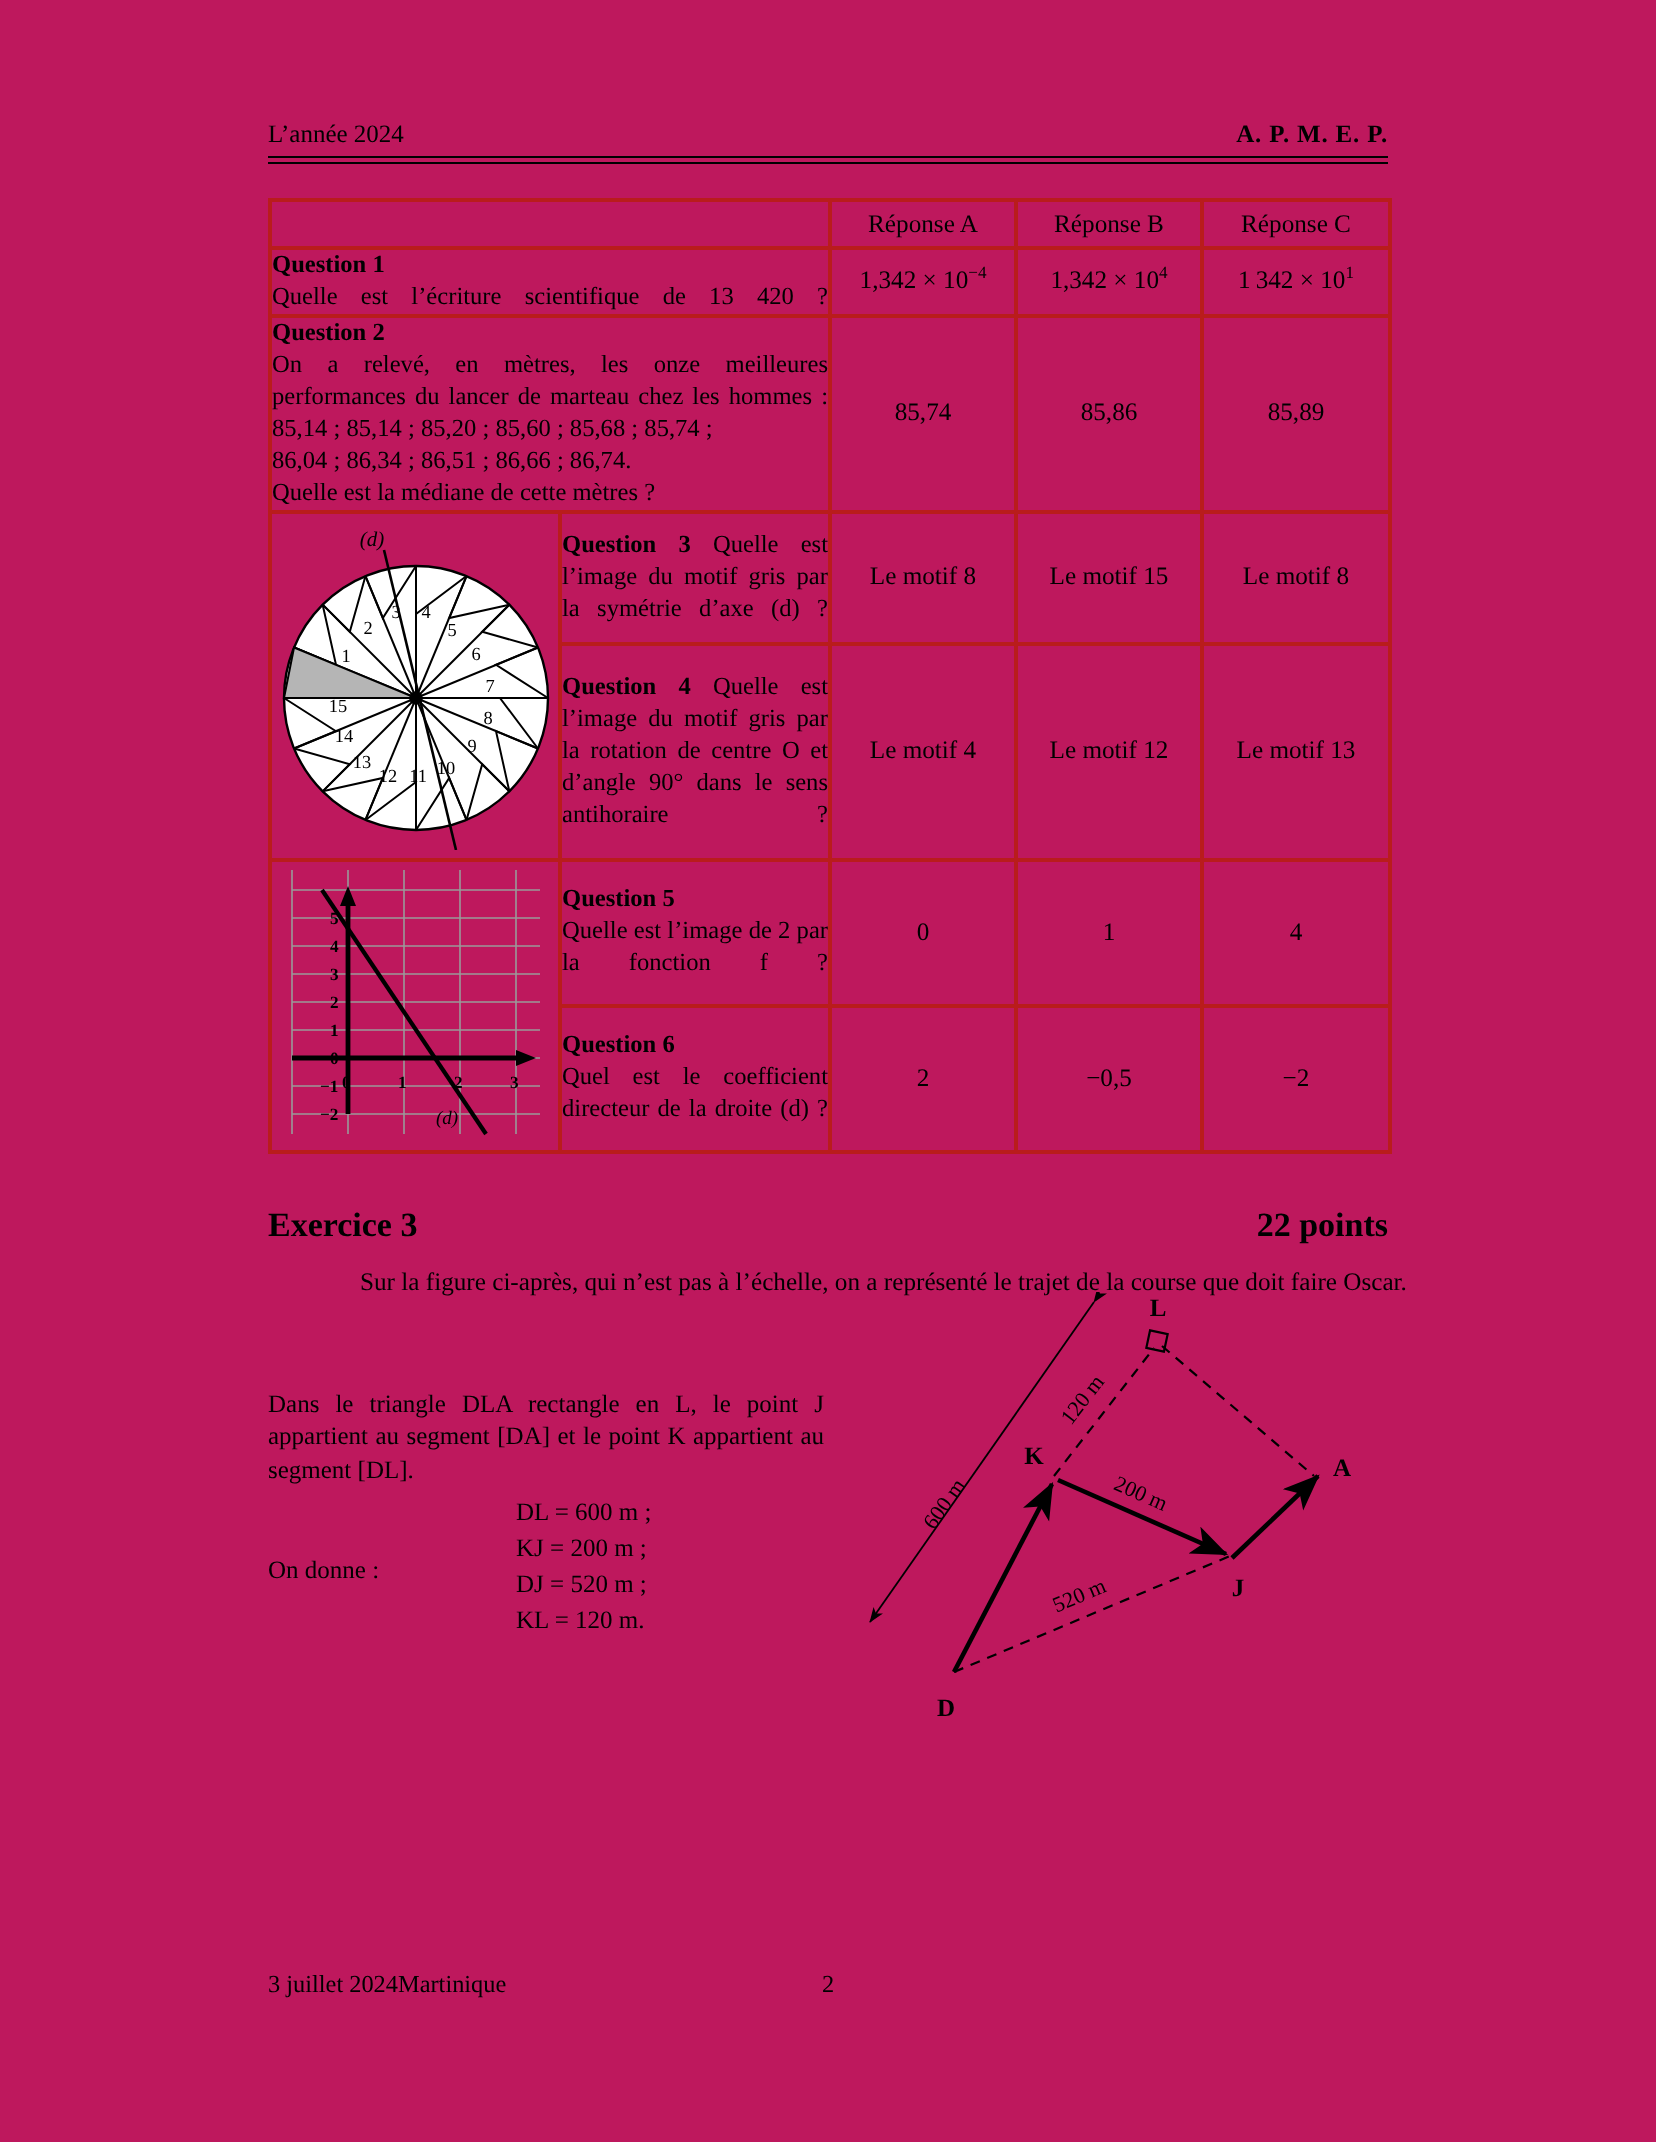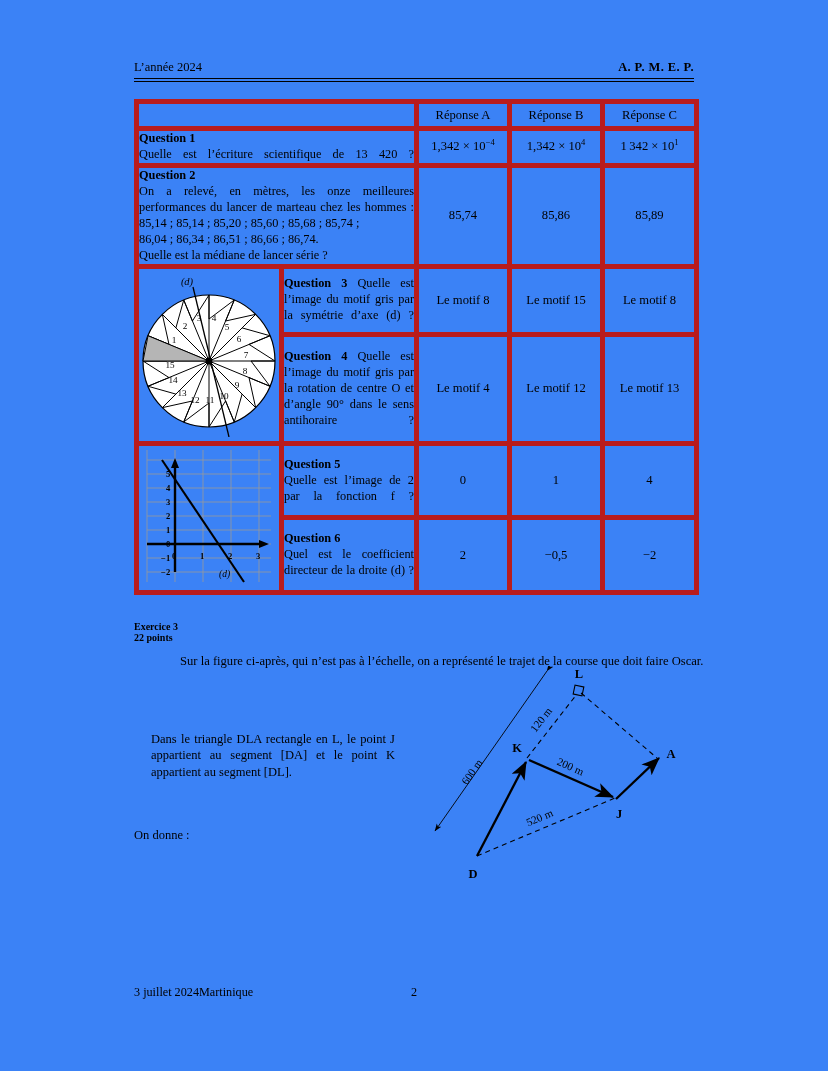--- a/index.html
+++ b/index.html
@@ -8,21 +8,21 @@
     background: #ffffff;
   }
   body {
     font-family: "Liberation Serif", "DejaVu Serif", serif;
     color: #000000;
   }
   #page {
     position: relative;
     width: 828px;
     height: 1071px;
-    background: #3b82f6;
+    background: #be185d;
     overflow: hidden;
   }
   .content {
     position: absolute;
     left: 134px;
     top: 60px;
     width: 560px;
   }
 
   
@@ -43,21 +43,21 @@
 
   
   table.qcm {
     border-collapse: collapse;
     width: 560px;
     margin-top: 17px;
     table-layout: fixed;
     font-size: 12.3px;
   }
   table.qcm td, table.qcm th {
-    border: 5px solid #b91c1c;
+    border: 2px solid #b91c1c;
     padding: 0;
     vertical-align: middle;
   }
   .hdr-cell {
     text-align: center;
     font-weight: normal;
     height: 22px;
     font-size: 12.6px;
   }
   .blank-hdr { border-right: 1px solid #000; }
@@ -81,23 +81,22 @@
     vertical-align: middle;
   }
   sup { font-size: 0.68em; vertical-align: super; line-height: 0; }
 
   
   .ex-head {
     display: flex;
     justify-content: space-between;
     align-items: baseline;
     font-weight: bold;
-    font-size: 10px;
+    font-size: 17px;
     margin-top: 26px;
-    flex-direction: column;
   }
   .ex-intro {
     font-size: 12.6px;
     line-height: 1.33;
     margin-top: 10px;
     text-align: justify;
     width: 560px;
     margin-left: 46px;
   }
 
@@ -107,21 +106,21 @@
     height: 230px;
   }
   .fig-text {
     position: absolute;
     left: 0;
     top: 18px;
     width: 278px;
     font-size: 12.5px;
     line-height: 1.32;
   }
-  .fig-text p.j { text-align: justify; margin: 17px; }
+  .fig-text p.j { text-align: justify; margin: 0; }
   .donne-block {
     position: relative;
     margin-top: 4px;
     height: 86px;
   }
   .donne-label {
     position: absolute;
     left: 0;
     top: 30px;
   }
@@ -194,21 +193,21 @@
             1 342&nbsp;×&nbsp;10<sup>1</sup>
           </td>
         </tr>
 
         <tr>
           <td class="qcell" colspan="2">
             <div class="nojust"><span class="qlabel">Question 2</span></div>
             <div>On a relevé, en mètres, les onze meilleures performances du lancer de marteau chez les hommes :</div>
             <div class="nojust">85,14 ; 85,14 ; 85,20 ; 85,60 ; 85,68 ; 85,74 ;</div>
             <div class="nojust">86,04 ; 86,34 ; 86,51 ; 86,66 ; 86,74.</div>
-            <div class="nojust">Quelle est la médiane de lancer série ?</div>
+            <div class="nojust">Quelle est la médiane de cette mètres ?</div>
           </td>
           <td class="acell">85,74</td>
           <td class="acell">85,86</td>
           <td class="acell">85,89</td>
         </tr>
 
         <tr>
           <td class="figcell" rowspan="2">
             <svg width="140" height="168" viewBox="0 0 140 168">
               <g transform="translate(70,92)">
@@ -371,20 +370,26 @@
       <div>Exercice 3</div>
       <div>22 points</div>
     </div>
     <div class="ex-intro">Sur la figure ci-après, qui n’est pas à l’échelle, on a représenté le trajet de la course que doit faire Oscar.</div>
 
     <div class="fig-row">
       <div class="fig-text">
         <p class="j">Dans le triangle DLA rectangle en L, le point J appartient au segment [DA] et le point K appartient au segment [DL].</p>
         <div class="donne-block">
           <div class="donne-label">On donne :</div>
+          <div class="donne-list">
+            <div>DL = 600 m ;</div>
+            <div>KJ = 200 m ;</div>
+            <div>DJ = 520 m ;</div>
+            <div>KL = 120 m.</div>
+          </div>
         </div>
       </div>
 
       <div class="fig-svg">
         <svg width="275" height="230" viewBox="0 0 275 230">
           <defs>
             <marker id="arrHead" markerWidth="9" markerHeight="9" refX="7.5" refY="3.2" orient="auto" markerUnits="strokeWidth">
               <path d="M0,0 L8,3.2 L0,6.4 L2,3.2 z" fill="#000"></path>
             </marker>
             <marker id="arrHeadThin" markerWidth="10" markerHeight="10" refX="8" refY="3.2" orient="auto" markerUnits="strokeWidth">

